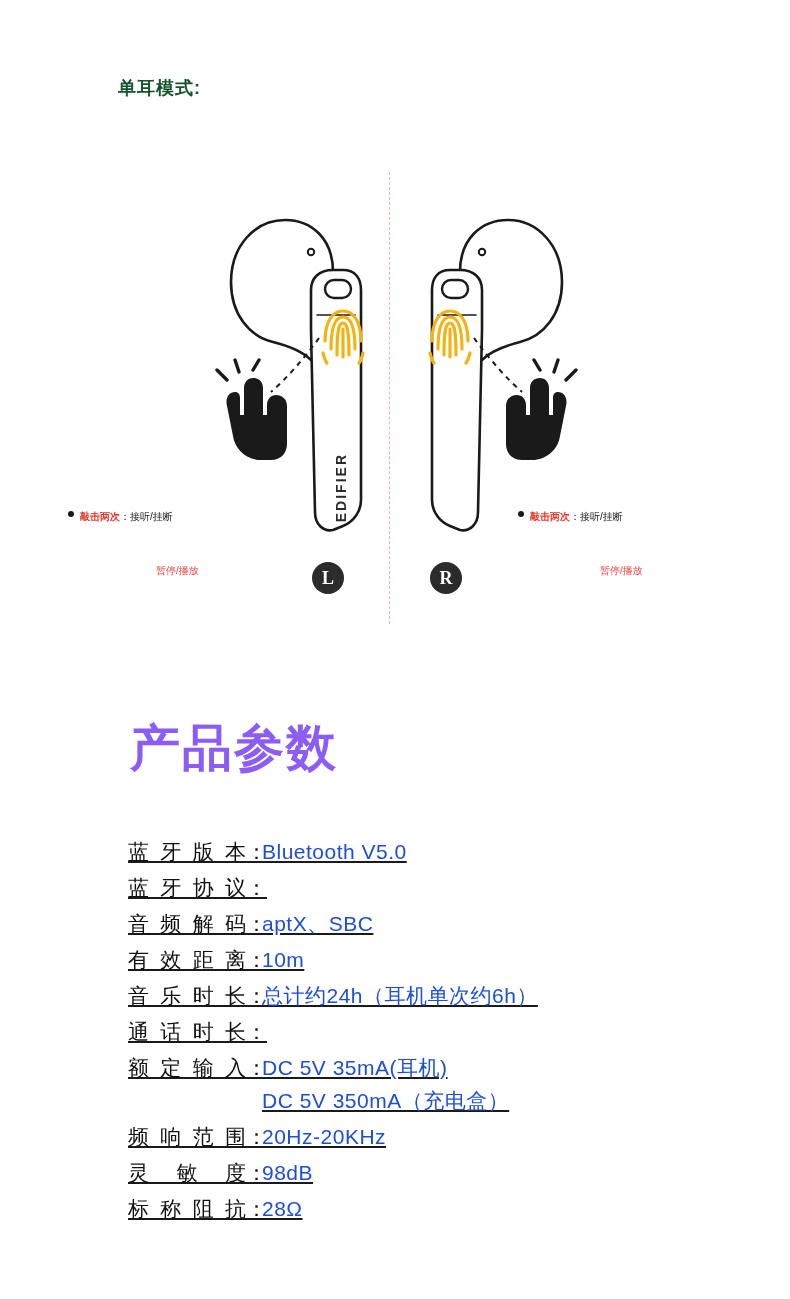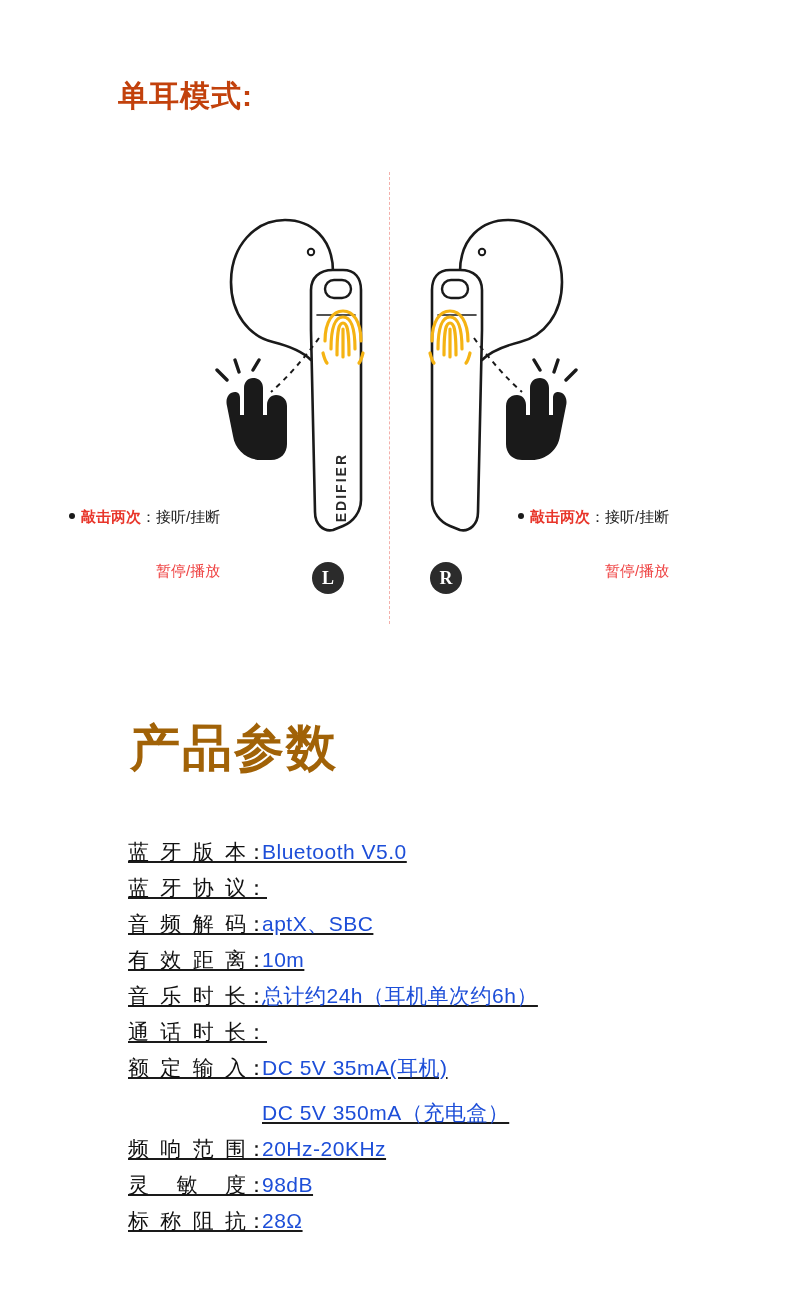--- a/index.html
+++ b/index.html
@@ -14,23 +14,23 @@
     font-family: "Liberation Sans", sans-serif;
     color: #1a1a1a;
     overflow: hidden;
   }
 
   
   .section-title {
     position: absolute;
     left: 118px;
     top: 76px;
-    font-size: 30px;
-    font-weight: bold;
-    color: #c2410c;
+    font-size: 18px;
+    font-weight: bold;
+    color: #14532d;
     letter-spacing: 1px;
   }
 
   
   .diagram {
     position: absolute;
     left: 0;
     top: 150px;
     width: 790px;
     height: 500px;
@@ -81,24 +81,23 @@
     align-items: center;
     justify-content: center;
     font-family: "Liberation Serif", serif;
   }
   .lr-left  { left: 312px; }
   .lr-right { left: 430px; }
 
   
   .caption {
     position: absolute;
-    font-size: 15px;
+    font-size: 10px;
     line-height: 22px;
     white-space: nowrap;
-    text-align: right;
   }
   .caption .bullet {
     display: inline-block;
     width: 6px;
     height: 6px;
     border-radius: 50%;
     background: #1a1a1a;
     vertical-align: 3px;
     margin-right: 6px;
   }
@@ -118,21 +117,21 @@
   .cap-right .line2 { padding-left: 82px; }
 
   
   .spec-heading {
     position: absolute;
     left: 130px;
     top: 715px;
     font-size: 50px;
     font-weight: bold;
     letter-spacing: 2px;
-    color: #a16207;
+    color: #8b5cf6;
   }
   .spec-list {
     position: absolute;
     left: 128px;
     top: 838px;
     width: 640px;
     text-decoration: underline;
   }
   .spec-row {
     display: flex;
@@ -152,21 +151,21 @@
     flex: none;
     width: 16px;
     color: #111;
   }
   .spec-value {
     color: #1d4ed8;
     letter-spacing: 0.5px;
   }
   .spec-value .sub {
     display: block;
-    margin-top: 18px;
+    margin-top: 6px;
   }
 </style>
 </head>
 <body>
 
 <div class="section-title">单耳模式:</div>
 
 <div class="diagram">
 
   <div class="divider"></div>

